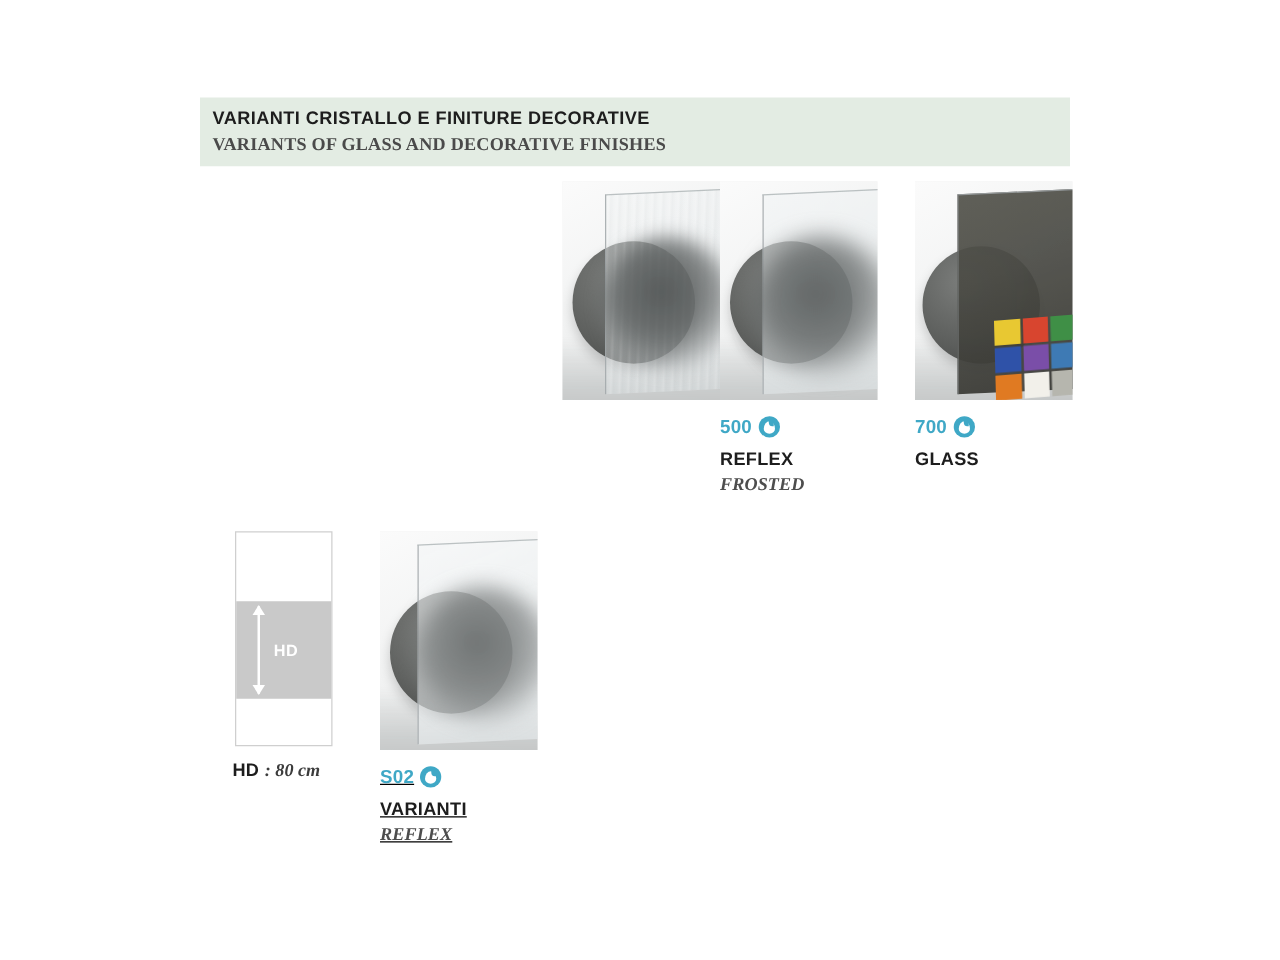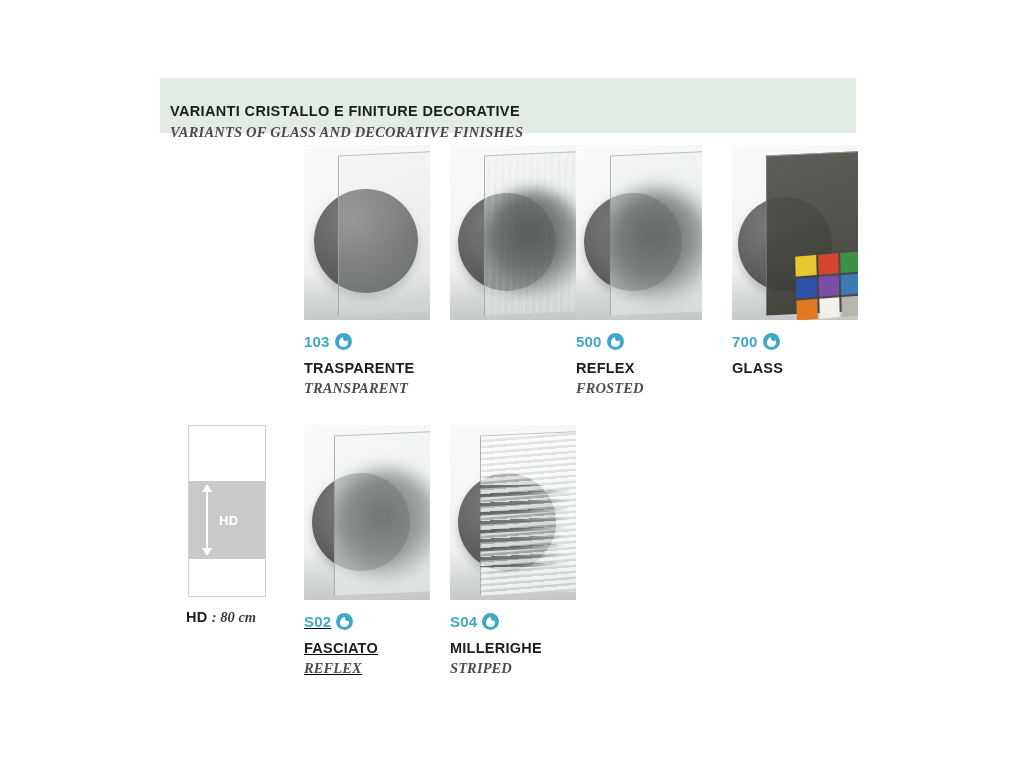--- a/index.html
+++ b/index.html
@@ -21,35 +21,34 @@
   }
 
   
   .header-band {
     position: absolute;
     left: 160px;
     top: 78px;
     width: 696px;
     height: 55px;
     background: #e3ece3;
-    padding: 23px 0 0 10px;
+    padding: 7px 0 0 10px;
   }
   .header-title {
     font-family: "Liberation Sans", sans-serif;
     font-size: 14.5px;
     font-weight: bold;
     letter-spacing: 0.35px;
     color: #1d1d1d;
     line-height: 20px;
     white-space: nowrap;
   }
   .header-subtitle {
     font-family: "Liberation Serif", serif;
     font-size: 14.5px;
-    font-style: italic;
     font-weight: bold;
     letter-spacing: 0.2px;
     color: #4a4a4a;
     line-height: 20px;
     white-space: nowrap;
     margin-top: 1px;
   }
 
   
   .sample {
@@ -333,35 +332,20 @@
 </head>
 <body>
 
 <div id="page">
 
   <div class="header-band">
     <div class="header-title">VARIANTI CRISTALLO E FINITURE DECORATIVE</div>
     <div class="header-subtitle">VARIANTS OF GLASS AND DECORATIVE FINISHES</div>
   </div>
 
-  <div class="sample s103" style="left:304px; top:145px;">
-    <div class="tile">
-      <div class="backdrop"></div>
-      <div class="sphere"></div>
-      <div class="pane"></div>
-    </div>
-    <div class="caption">
-      <div class="code-row">
-        <span class="code">103</span>
-        <span class="finish-icon"></span>
-      </div>
-      <div class="name-it">TRASPARENTE</div>
-      <div class="name-en">TRANSPARENT</div>
-    </div>
-  </div>
 
   <div class="sample s201" style="left:450px; top:145px;">
     <div class="tile">
       <div class="backdrop"></div>
       <div class="sphere"></div>
       <div class="pane">
         <div class="ripple"></div>
       </div>
       <div class="blur-ball"></div>
     </div>
@@ -427,37 +411,19 @@
       <div class="backdrop"></div>
       <div class="sphere"></div>
       <div class="pane"></div>
       <div class="blur-ball"></div>
     </div>
     <div class="caption">
       <div class="code-row">
         <span class="code">S02</span>
         <span class="finish-icon"></span>
       </div>
-      <div class="name-it">FASCIATO</div>
+      <div class="name-it">VARIANTI</div>
       <div class="name-en">REFLEX</div>
     </div>
   </div>
 
-  <div class="sample sS04" style="left:450px; top:425px;">
-    <div class="tile">
-      <div class="backdrop"></div>
-      <div class="sphere"></div>
-      <div class="pane">
-        <div class="stripes"></div>
-      </div>
-      <div class="smear"></div>
-    </div>
-    <div class="caption">
-      <div class="code-row">
-        <span class="code">S04</span>
-        <span class="finish-icon"></span>
-      </div>
-      <div class="name-it">MILLERIGHE</div>
-      <div class="name-en">STRIPED</div>
-    </div>
-  </div>
 
 </div>
 
 </body></html>

